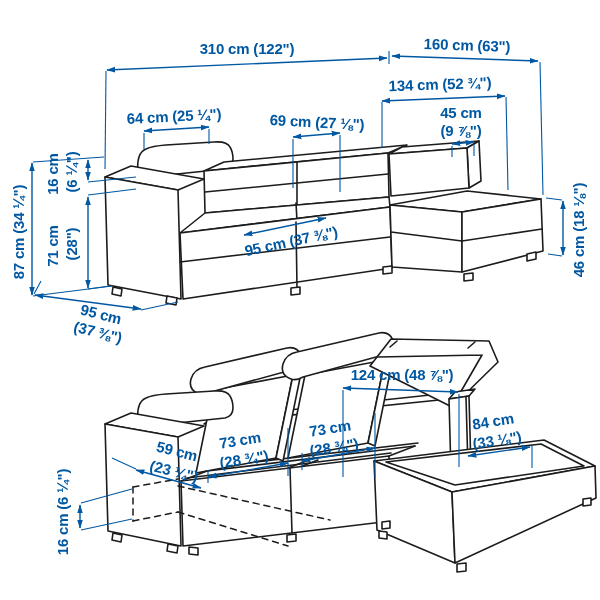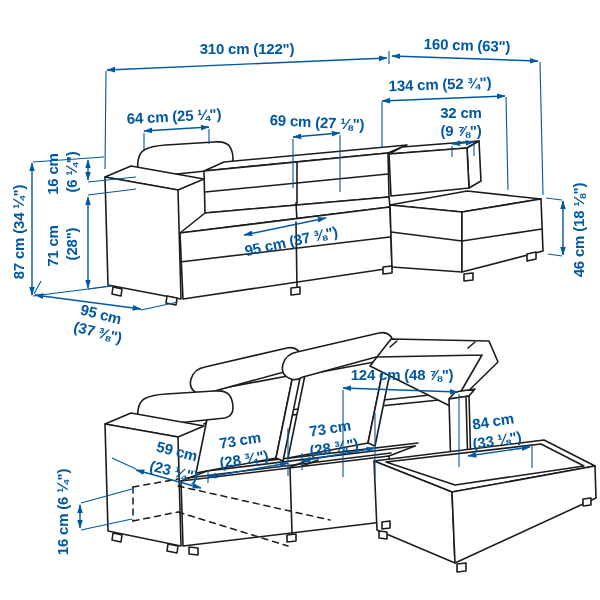--- a/index.html
+++ b/index.html
@@ -181,21 +181,21 @@
     <path class="dim" marker-start="url(#ah)" marker-end="url(#ah)" d="M208,477 L288,463"></path>
     <path class="dim" marker-start="url(#ah)" marker-end="url(#ah)" d="M302,461 L375,448"></path>
     <path class="dim" marker-start="url(#ah)" marker-end="url(#ah)" d="M136,470 L201,488"></path>
     <path class="dim" marker-start="url(#ah)" marker-end="url(#ah)" d="M80,505 L80,528"></path>
   </g>
 </svg>
 
   <div class="lbl" style="left:247px;top:48px">310 cm (122")</div>
   <div class="lbl" style="left:467px;top:45px;transform:translate(-50%,-50%) rotate(2deg)">160 cm (63")</div>
   <div class="lbl" style="left:440px;top:84px;transform:translate(-50%,-50%) rotate(-2deg)">134 cm (52 ¾")</div>
-  <div class="lbl" style="left:461px;top:112px">32 cm</div>
+  <div class="lbl" style="left:461px;top:112px">45 cm</div>
   <div class="lbl" style="left:461px;top:130px">(9 ⅞")</div>
   <div class="lbl" style="left:174px;top:116px;transform:translate(-50%,-50%) rotate(-3deg)">64 cm (25 ¼")</div>
   <div class="lbl" style="left:317px;top:122px;transform:translate(-50%,-50%) rotate(3deg)">69 cm (27 ⅛")</div>
   <div class="lbl" style="left:291px;top:241px;transform:translate(-50%,-50%) rotate(-12deg)">95 cm (37 ⅜")</div>
   <div class="lbl" style="left:18px;top:232px;transform:translate(-50%,-50%) rotate(-90deg)">87 cm (34 ¼")</div>
   <div class="lbl" style="left:52px;top:174px;transform:translate(-50%,-50%) rotate(-90deg)">16 cm</div>
   <div class="lbl" style="left:71px;top:172px;transform:translate(-50%,-50%) rotate(-90deg)">(6 ¼")</div>
   <div class="lbl" style="left:52px;top:246px;transform:translate(-50%,-50%) rotate(-90deg)">71 cm</div>
   <div class="lbl" style="left:71px;top:244px;transform:translate(-50%,-50%) rotate(-90deg)">(28")</div>
   <div class="lbl" style="left:101px;top:314px;transform:translate(-50%,-50%) rotate(14deg)">95 cm</div>

